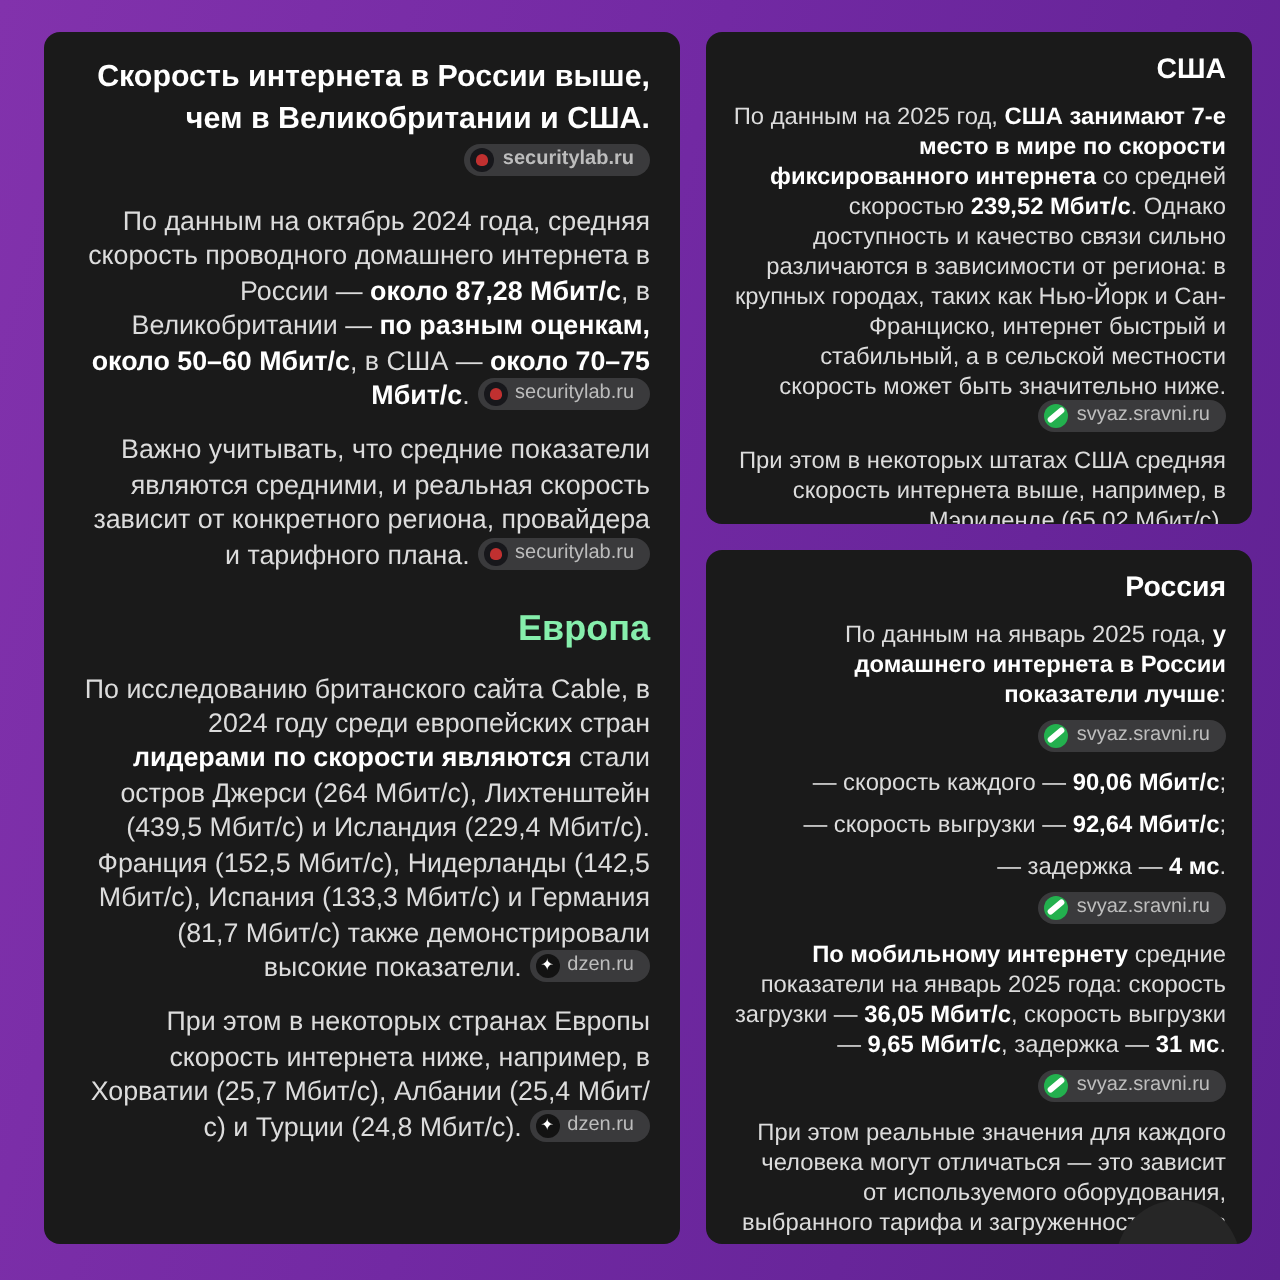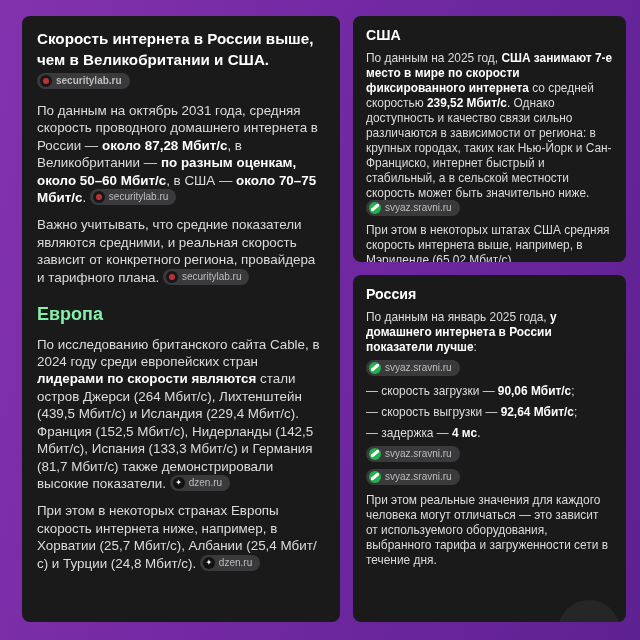--- a/index.html
+++ b/index.html
@@ -5,21 +5,21 @@
   html,body{margin:0;padding:0;}
   body{
     width:640px;height:640px;overflow:hidden;
     background:linear-gradient(105deg,#8232ac 0%,#7229a3 45%,#5e2191 100%);
     font-family:"Liberation Sans",sans-serif;
     -webkit-font-smoothing:antialiased;
   }
   .wrap{box-sizing:border-box;display:flex;gap:13px;padding:16px 14px 18px 22px;height:640px;}
   .col-left{flex:0 0 318px;display:flex;}
   .col-right{flex:1;min-width:0;display:flex;flex-direction:column;gap:13px;}
-  .card{background:#1a1a1a;border-radius:8px;box-sizing:border-box;color:#dcdcdc;overflow:hidden;}
+  .card{background:#1a1a1a;border-radius:8px;box-sizing:border-box;color:#dcdcdc;overflow:hidden;text-align:right;}
   .card-main{width:318px;height:606px;padding:13px 15px;font-size:13.4px;line-height:1.3;}
   .card-usa{flex:0 0 246px;padding:11px 13px;font-size:11.9px;line-height:1.26;}
   .card-rus{flex:1;padding:11px 13px;font-size:11.9px;line-height:1.26;position:relative;}
   .title{font-size:15.2px;font-weight:700;color:#fff;line-height:1.38;margin:0 0 10px;}
   .h2{font-size:18px;font-weight:700;color:#86efac;margin:17px 0 9px;}
   .h2r{font-size:14.2px;font-weight:700;color:#fff;margin:0 0 6px;}
   p{margin:0 0 10px;}
   .card-usa p,.card-rus p{margin:0 0 6px;}
   .bullet{margin:0 0 6px;}
   b{color:#fff;font-weight:700;}
@@ -50,21 +50,21 @@
 
   <div class="col-left">
     <div class="card card-main">
       <div class="title"><b>Скорость интернета в России выше, чем в Великобритании и США.</b>
         <span class="badge">
             <span class="fav fav-securitylab"></span>
             <span>securitylab.ru</span>
           </span>
       </div>
 
-      <p><span>По данным на октябрь 2031 года, средняя скорость проводного домашнего интернета в России — </span><b>около 87,28 Мбит/с</b><span>, в Великобритании — </span><b>по разным оценкам, около 50–60 Мбит/с</b><span>, в США — </span><b>около 70–75 Мбит/с</b><span>.</span>
+      <p><span>По данным на октябрь 2024 года, средняя скорость проводного домашнего интернета в России — </span><b>около 87,28 Мбит/с</b><span>, в Великобритании — </span><b>по разным оценкам, около 50–60 Мбит/с</b><span>, в США — </span><b>около 70–75 Мбит/с</b><span>.</span>
         <span class="badge">
             <span class="fav fav-securitylab"></span>
             <span>securitylab.ru</span>
           </span>
       </p>
 
       <p><span>Важно учитывать, что средние показатели являются средними, и реальная скорость зависит от конкретного региона, провайдера и тарифного плана.</span>
         <span class="badge">
             <span class="fav fav-securitylab"></span>
             <span>securitylab.ru</span>
@@ -109,30 +109,31 @@
       <div class="h2r">Россия</div>
 
       <p><span>По данным на январь 2025 года, </span><b>у домашнего интернета в России показатели лучше</b><span>:</span></p>
       <div class="badge-row">
         <span class="badge">
             <span class="fav fav-sravni"></span>
             <span>svyaz.sravni.ru</span>
           </span>
       </div>
 
-      <p class="bullet"><span>— скорость загрузки — </span><b>90,06 Мбит/с</b><span>;</span></p>
+      <p class="bullet"><span>— скорость каждого — </span><b>90,06 Мбит/с</b><span>;</span></p>
       <p class="bullet"><span>— скорость выгрузки — </span><b>92,64 Мбит/с</b><span>;</span></p>
       <p class="bullet"><span>— задержка — </span><b>4 мс</b><span>.</span></p>
       <div class="badge-row">
         <span class="badge">
             <span class="fav fav-sravni"></span>
             <span>svyaz.sravni.ru</span>
           </span>
       </div>
 
+      <p><b>По мобильному интернету</b><span> средние показатели на январь 2025 года: скорость загрузки — </span><b>36,05 Мбит/с</b><span>, скорость выгрузки — </span><b>9,65 Мбит/с</b><span>, задержка — </span><b>31 мс</b><span>.</span></p>
       <div class="badge-row">
         <span class="badge">
             <span class="fav fav-sravni"></span>
             <span>svyaz.sravni.ru</span>
           </span>
       </div>
 
       <p><span>При этом реальные значения для каждого человека могут отличаться — это зависит от используемого оборудования, выбранного тарифа и загруженности сети в течение дня.</span></p>
 
       <button class="fab"></button>

